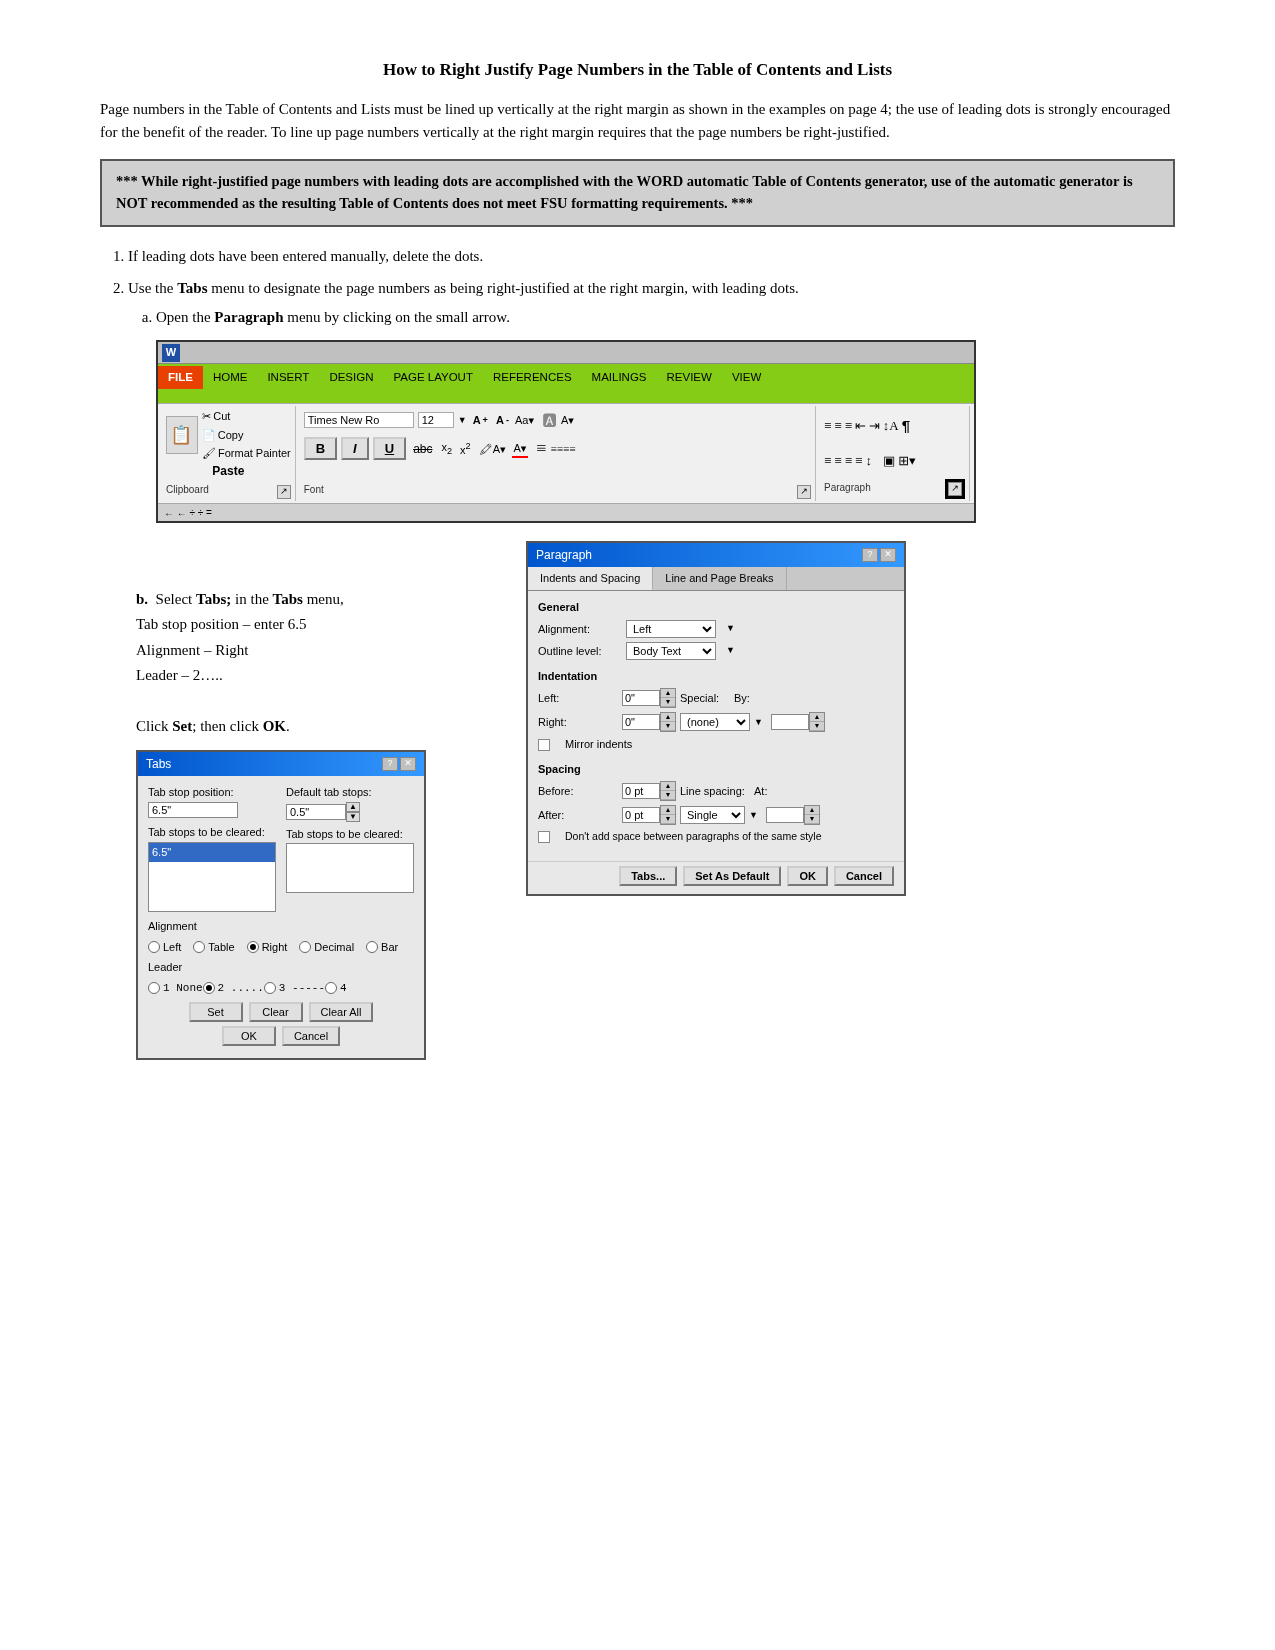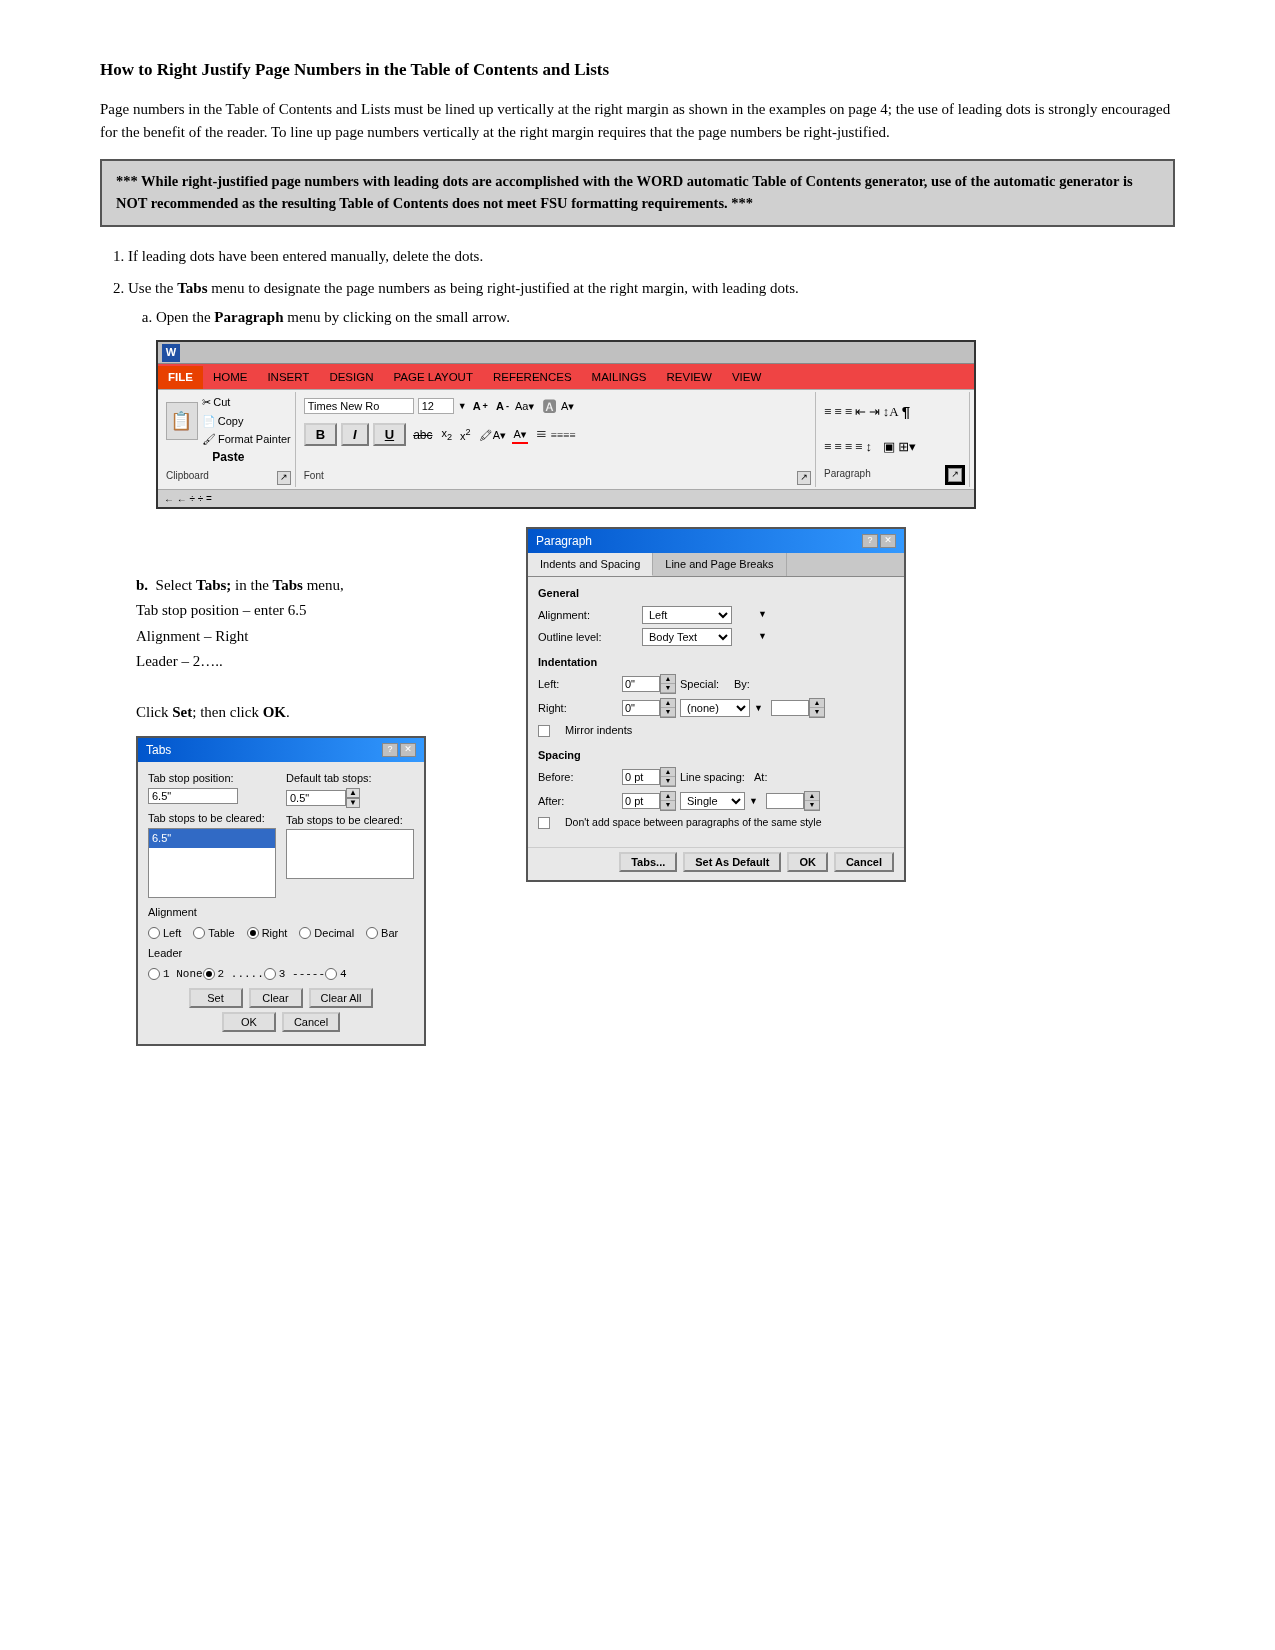--- a/index.html
+++ b/index.html
@@ -6,21 +6,21 @@
     body {
       background: #fff;
       font-family: "Times New Roman", Times, serif;
       font-size: 15px;
       color: #000;
       width: 1275px;
       min-height: 1650px;
       padding: 60px 100px;
     }
     .title {
-      text-align: left;
+      text-align: center;
       font-weight: bold;
       font-size: 17px;
       margin-bottom: 18px;
     }
     .body-text {
       margin-bottom: 16px;
       line-height: 1.5;
     }
     .warning-box {
       border: 2px solid #555;
@@ -69,24 +69,24 @@
       background: #1e4fa3;
       color: white;
       font-size: 11px;
       font-weight: bold;
       display: inline-flex;
       align-items: center;
       justify-content: center;
       font-family: Arial, sans-serif;
     }
     .ribbon-tabs-row {
-      background: #ef4444;
-      display: flex;
-      align-items: center;
-      padding: 2px 0 0 0;
+      background: #84cc16;
+      display: flex;
+      align-items: center;
+      padding: 2px 0 14px 0;
       border-bottom: 1px solid #aaa;
     }
     .ribbon-tab {
       font-family: Arial, sans-serif;
       font-size: 11.5px;
       padding: 3px 10px;
       cursor: pointer;
       color: #000;
     }
     .ribbon-tab.active {
@@ -442,21 +442,21 @@
       margin-bottom: 8px;
     }
     .para-section-title {
       font-size: 11px;
       font-weight: bold;
       margin-bottom: 4px;
     }
     .para-field-row {
       display: flex;
       align-items: center;
-      gap: 24px;
+      gap: 8px;
       margin-bottom: 4px;
     }
     .para-field-label {
       font-size: 11px;
       min-width: 80px;
     }
     .para-select {
       border: 1px solid #888;
       background: white;
       font-size: 11px;

